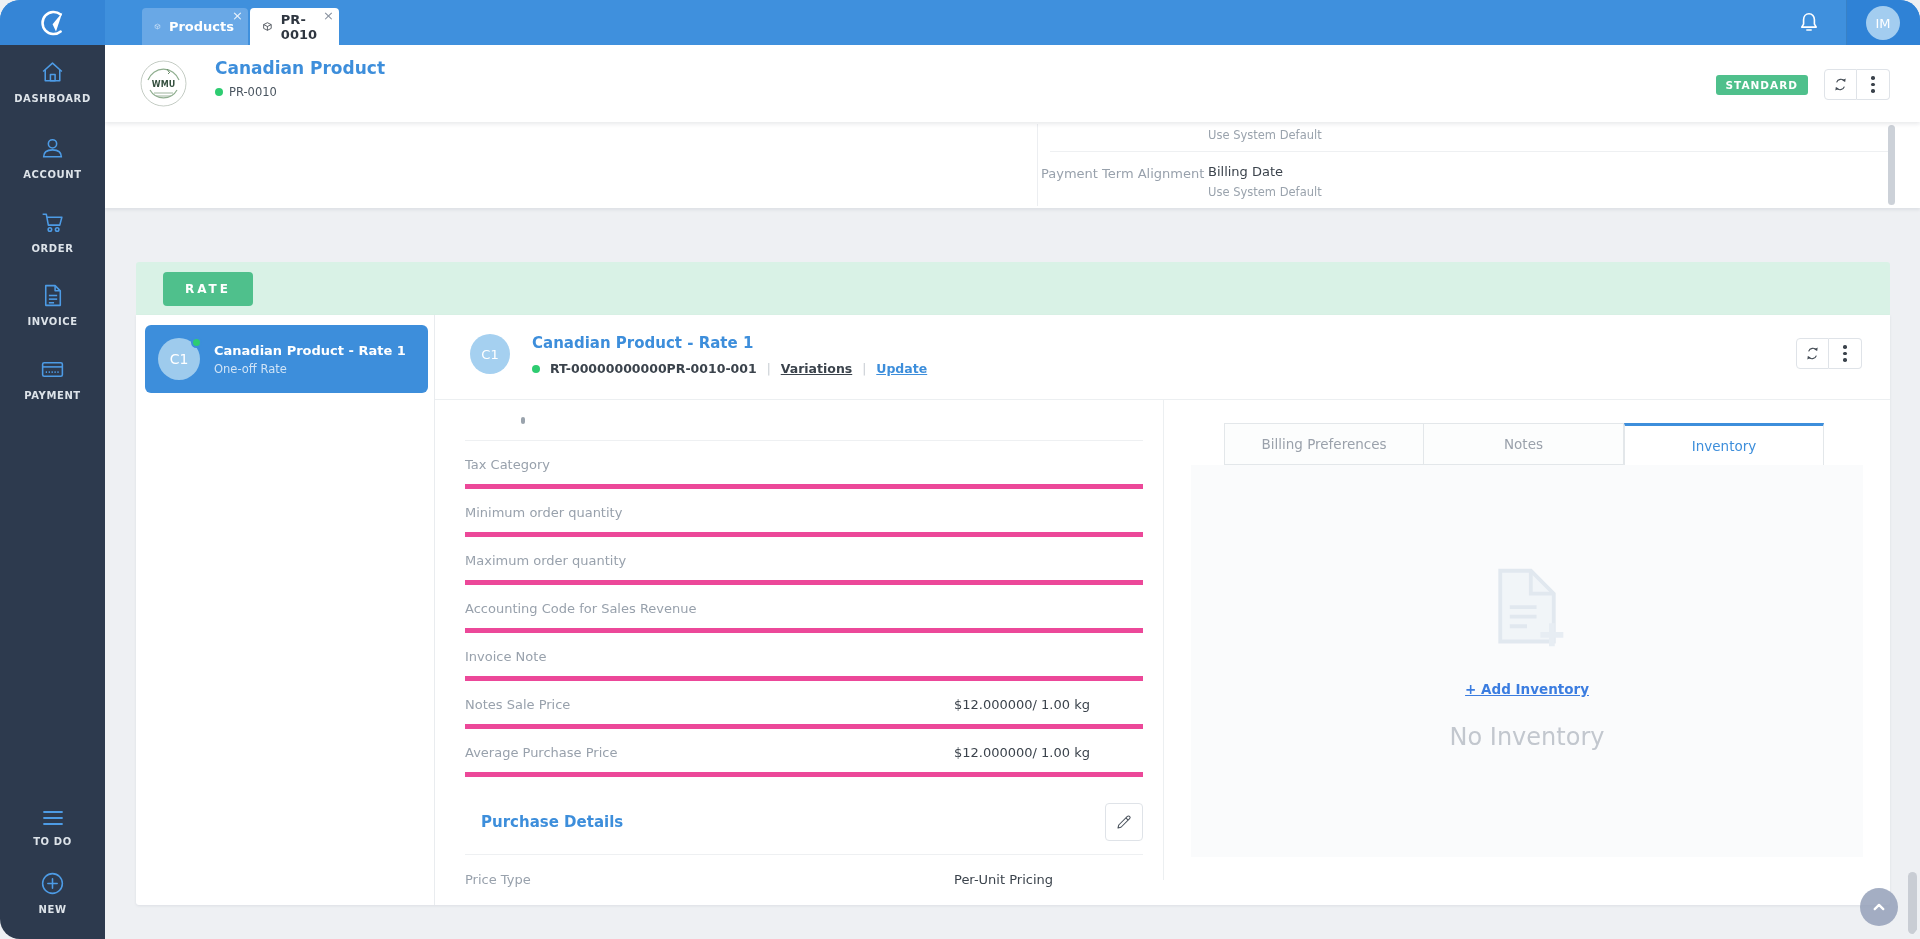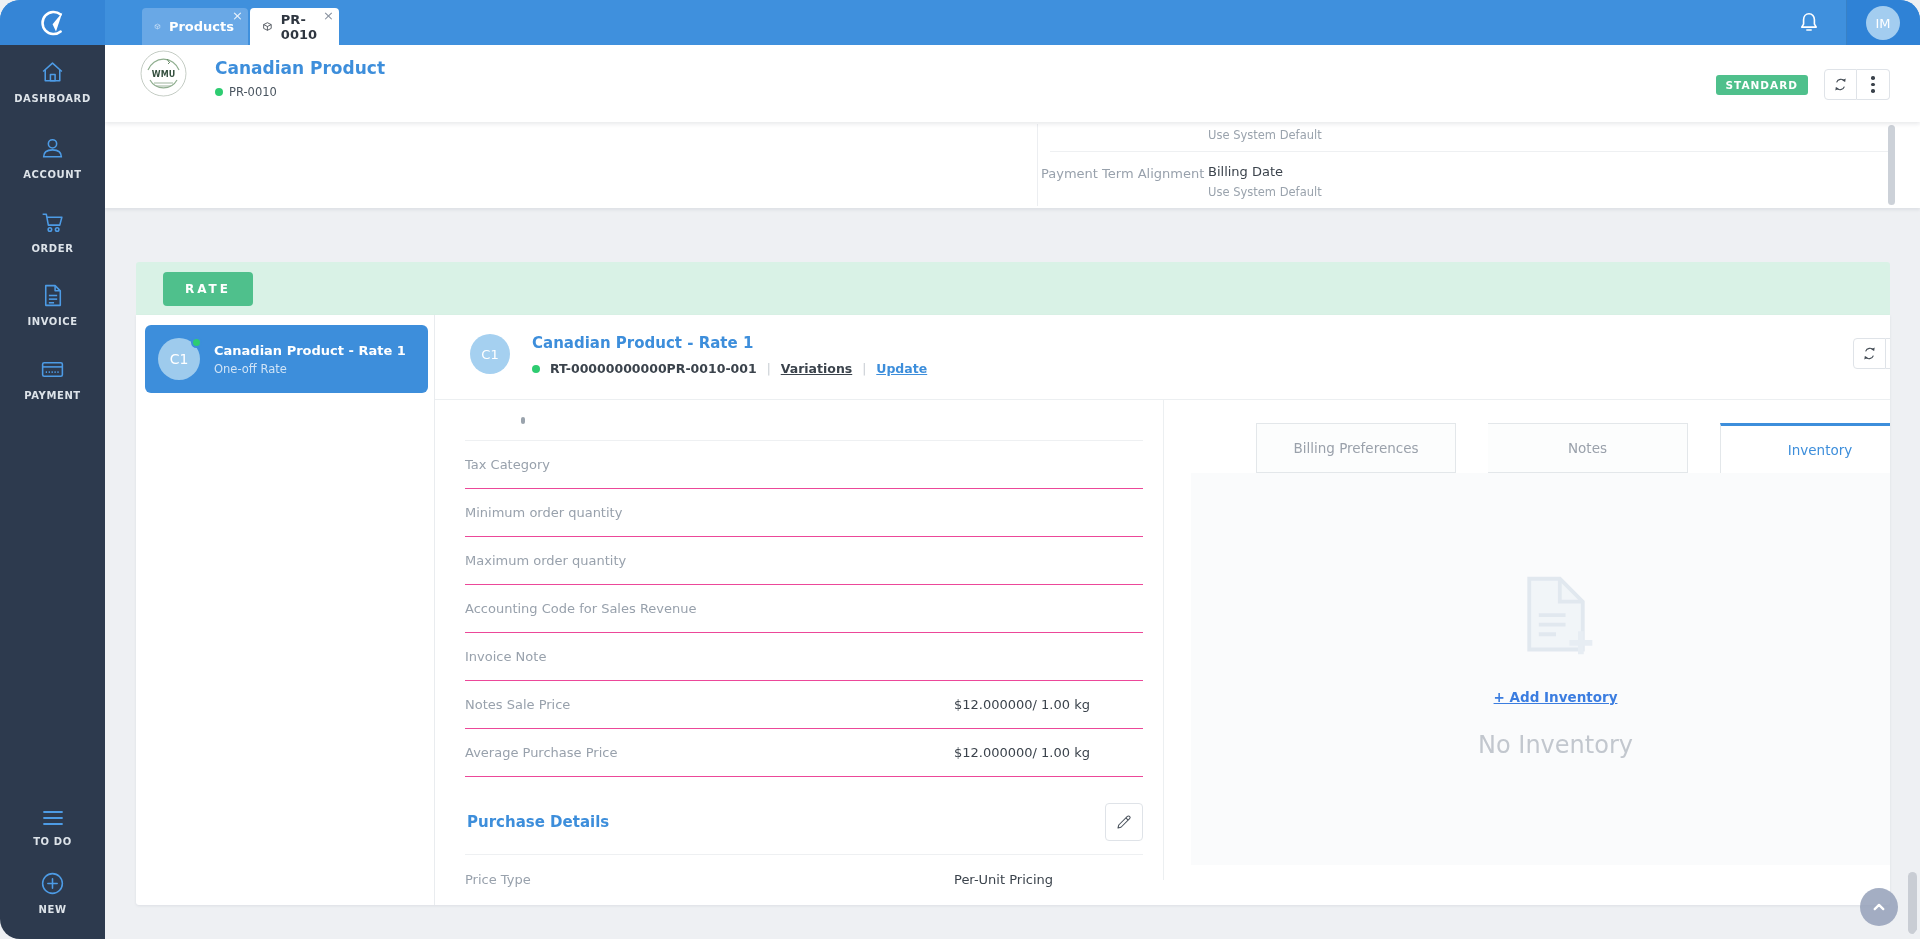--- a/index.html
+++ b/index.html
@@ -22,21 +22,21 @@
   .user-avatar { position:absolute; left:19px; top:6px; width:34px; height:34px; border-radius:50%; background:#a3cdf0; color:#fff; font-size:13px; display:flex; align-items:center; justify-content:center; cursor:pointer; }
 
   
   .sidebar { position:absolute; left:0; top:45px; width:105px; height:894px; background:#2d3a4e; z-index:20; }
   .nav-item { position:absolute; left:0; width:105px; text-align:center; cursor:pointer; }
   .nav-item svg { display:block; margin:0 auto; }
   .nav-label { display:block; margin-top:7px; font-size:10px; font-weight:bold; letter-spacing:0.6px; color:#dde3e9; }
 
   
   .header-card { position:absolute; left:105px; top:45px; width:1815px; height:77px; background:#fff; box-shadow:0 2px 4px rgba(25,40,60,0.10); z-index:10; }
-  .prod-logo { position:absolute; left:35px; top:5px; width:47px; height:47px; border-radius:50%; overflow:hidden; }
+  .prod-logo { position:absolute; left:35px; top:15px; width:47px; height:47px; border-radius:50%; overflow:hidden; }
   .prod-titles { position:absolute; left:110px; top:13px; }
   .prod-title { font-size:17px; font-weight:bold; color:#3d8edb; }
   .prod-sub { display:flex; align-items:center; gap:6px; margin-top:7px; }
   .dot-green-sm { width:8px; height:8px; border-radius:50%; background:#2ecc71; }
   .prod-code { font-size:11.5px; color:#4a5560; }
   .hdr-right { position:absolute; right:30px; top:24px; display:flex; align-items:center; gap:16px; }
   .badge-standard { background:#4fc08c; color:#fff; font-size:10.5px; font-weight:bold; letter-spacing:1px; padding:4px 10px; border-radius:3px; }
   .btn-group { display:flex; }
   .icon-btn { width:33px; height:31px; background:#fff; border:1px solid #dfe3e8; display:flex; align-items:center; justify-content:center; cursor:pointer; }
   .icon-btn:first-child { border-radius:4px 0 0 4px; }
@@ -81,33 +81,33 @@
   .dsep { color:#c6ccd2; font-size:12px; }
   .dlink { font-size:12.5px; font-weight:bold; text-decoration:underline; cursor:pointer; }
   .dlink.dark { color:#3b434c; }
   .dlink.blue { color:#3d8edb; }
   .dheader .btn-group { position:absolute; right:28px; top:23px; }
 
   .dbody { display:flex; height:505px; }
   .fields-col { position:relative; width:728px; flex:none; padding:0 20px 0 30px; }
   .sliver-row { position:relative; height:41px; border-bottom:1px solid #eef0f2; }
   .sliver-mark { position:absolute; left:56px; top:17px; width:4px; height:7px; border-radius:2px; background:#9aa3ad; }
-  .frow { position:relative; height:48px; border-bottom:1px solid #ec4899; }
+  .frow { position:relative; height:48px; border-bottom:5px solid #ec4899; }
   .flabel { position:absolute; left:0; top:0; height:48px; line-height:48px; font-size:13px; color:#98a1ac; }
   .fvalue { position:absolute; left:489px; top:0; height:48px; line-height:48px; font-size:13px; color:#3b434c; }
   .ph-block { position:relative; margin-top:18px; height:60px; border-bottom:1px solid #eef0f2; }
-  .ph-title { position:absolute; left:2px; top:18px; font-size:15px; font-weight:bold; color:#3d8edb; }
+  .ph-title { position:absolute; left:16px; top:18px; font-size:15px; font-weight:bold; color:#3d8edb; }
   .pencil-btn { position:absolute; right:0; top:8px; width:38px; height:38px; border:1px solid #dfe3e8; border-radius:4px; background:#fff; display:flex; align-items:center; justify-content:center; cursor:pointer; }
   .price-row { height:50px; border-bottom:none;text-align:center; }
   .price-row .flabel, .price-row .fvalue { height:50px; line-height:50px; }
 
   .vdivider { width:1px; background:#eceff1; margin-bottom:25px; flex:none; }
   .tabs-col { flex:1; padding:0 27px; }
   .tabs-row { display:flex; margin-left:33px; margin-top:23px; }
-  .rtab { width:200px; height:50px; border:1px solid #e3e7ea; background:#fcfdfd; display:flex; align-items:center; justify-content:center; font-size:13.5px; color:#9aa1ab; cursor:pointer;margin-left:32px; }
+  .rtab { width:200px; height:42px; border:1px solid #e3e7ea; background:#fcfdfd; display:flex; align-items:center; justify-content:center; font-size:13.5px; color:#9aa1ab; cursor:pointer; }
   .rtab + .rtab { border-left:none; }
   .rtab.active { border-top:3px solid #3d8edb; border-bottom:none; background:#fff; color:#3d8edb; border-left:1px solid #e3e7ea; }
   .tab-content { height:392px; background:#fafbfc; display:flex; flex-direction:column; align-items:center; padding-top:100px; }
   .inv-link { margin-top:28px; font-size:13.5px; font-weight:bold; color:#3b7de0; text-decoration:underline; cursor:pointer; }
   .inv-empty { margin-top:26px; font-size:24px; color:#c2c7ce; }
 
   
   .scroll-top { position:absolute; left:1860px; top:888px; width:38px; height:38px; border-radius:50%; background:rgba(148,160,184,0.85); display:flex; align-items:center; justify-content:center; cursor:pointer; z-index:40; }
   .page-scroll-thumb { position:absolute; right:3px; top:872px; width:9px; height:62px; border-radius:5px; background:#c9cdd4; z-index:40; cursor:pointer; }
 </style>

